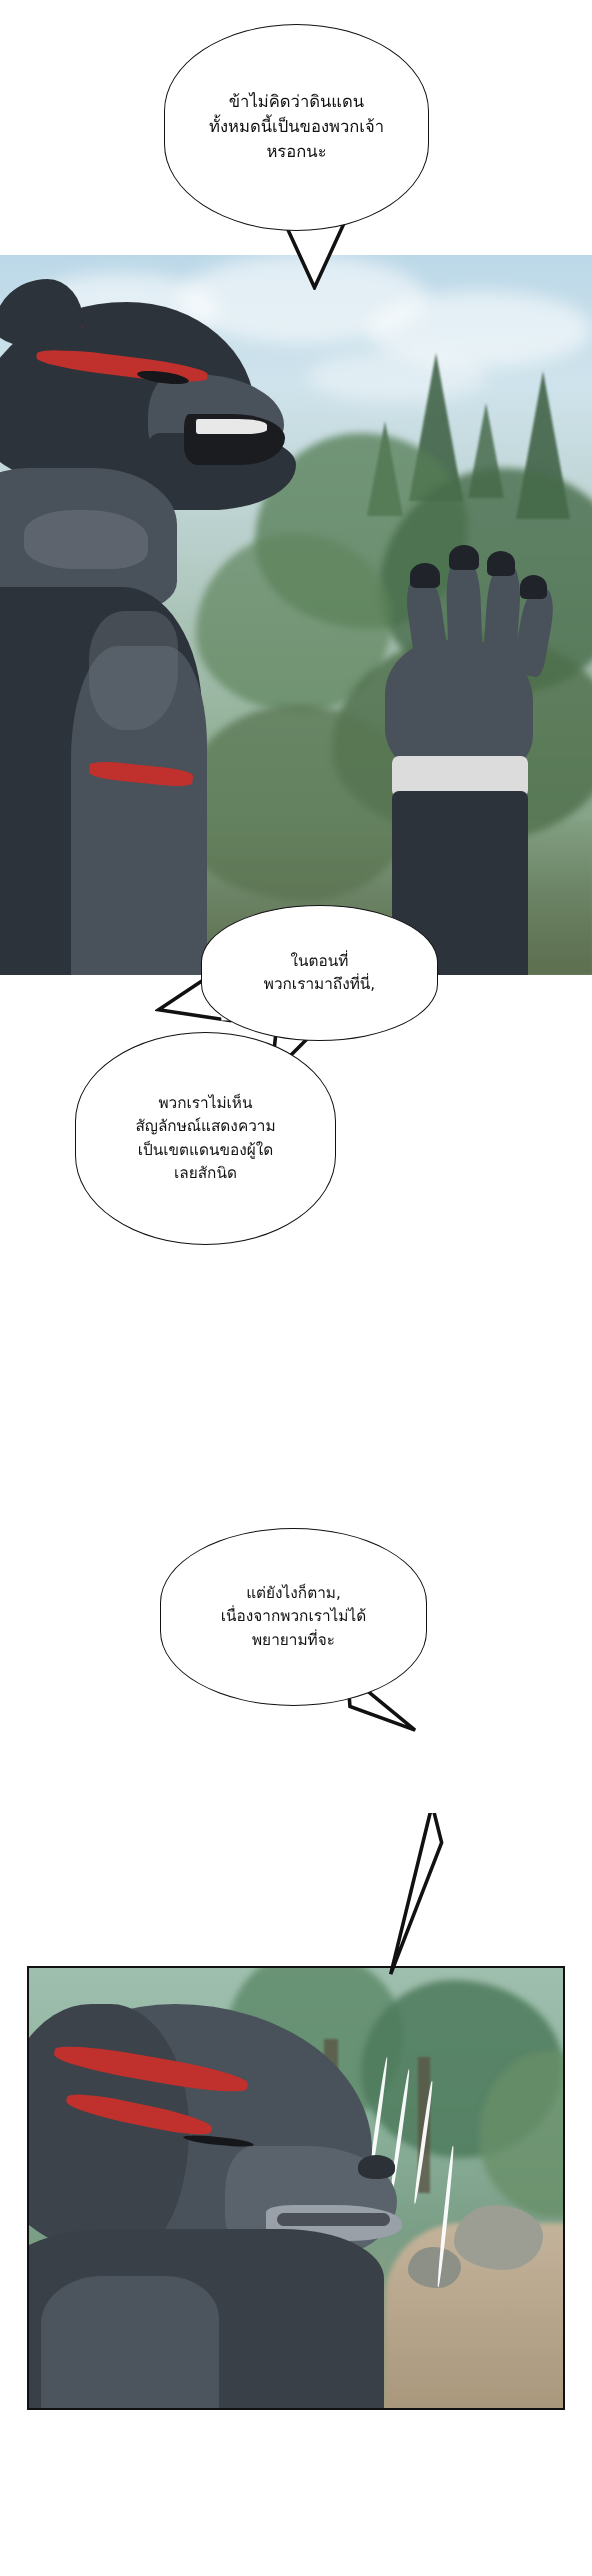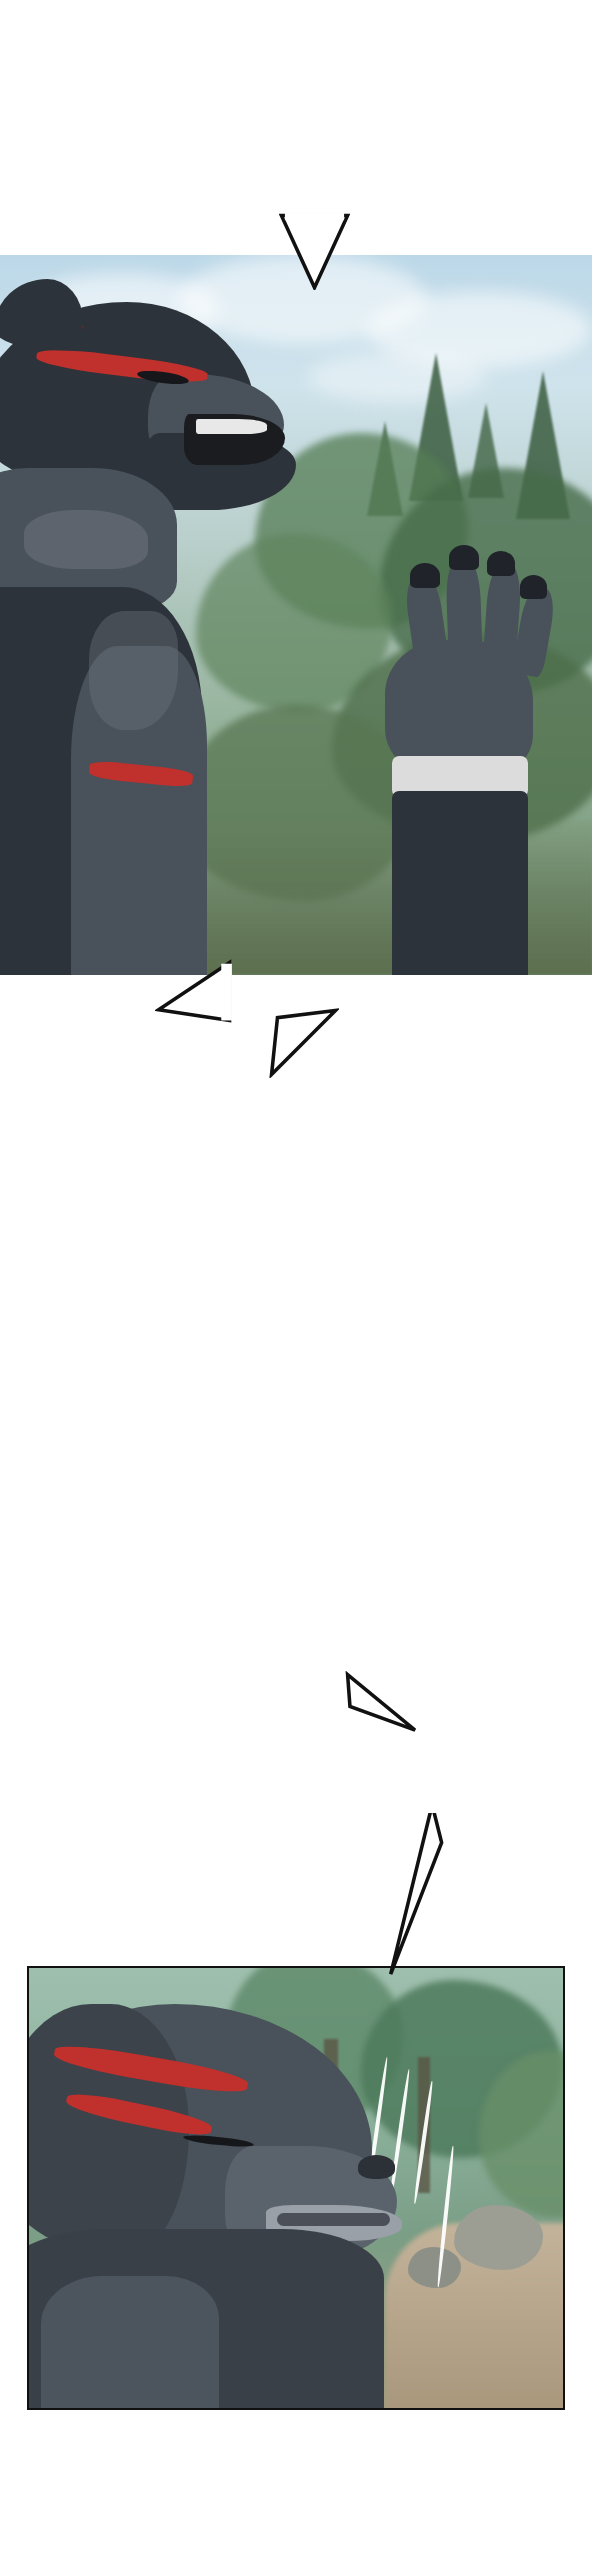--- a/index.html
+++ b/index.html
@@ -217,38 +217,58 @@
     <div class="beast-body" style="left:392px; top:501px; width:136px; height:41px; background:#dcdcdc; border-radius:7.1px;"></div>
     <div class="beast-body beast-dark" style="left:392px; top:536px; width:136px; height:184px; border-radius:7.1px 7.1px 0 0;"></div>
   </div>
 
   <div class="tail" style="left:279px; top:213px;">
     <svg width="71" height="77" viewBox="0 0 120 130">
       <polygon points="4,4 116,4 60,126" fill="#ffffff" stroke="#111111" stroke-width="6"></polygon>
       <rect x="10" y="0" width="100" height="12" fill="#ffffff"></rect>
     </svg>
   </div>
+  <div class="bubble b-1" id="bubble-1" style="left:164px; top:24px; width:265px; height:207px;">
+    <span class="txt">ข้าไม่คิดว่าดินแดน
+ทั้งหมดนี้เป็นของพวกเจ้า
+หรอกนะ</span>
+  </div>
 
   <div class="tail" style="left:155px; top:959px;">
     <svg width="77" height="65" viewBox="0 0 130 110">
       <polygon points="126,6 126,104 6,86" fill="#ffffff" stroke="#111111" stroke-width="6"></polygon>
       <rect x="112" y="8" width="18" height="96" fill="#ffffff"></rect>
     </svg>
   </div>
+  <div class="bubble b-2" id="bubble-2" style="left:201px; top:905px; width:237px; height:136px;">
+    <span class="txt">ในตอนที่
+พวกเรามาถึงที่นี่,</span>
+  </div>
 
   <div class="tail" style="left:268px; top:1007px;">
     <svg width="71" height="71" viewBox="0 0 120 120">
       <polygon points="6,114 114,6 16,18" fill="#ffffff" stroke="#111111" stroke-width="6"></polygon>
     </svg>
   </div>
+  <div class="bubble b-3" id="bubble-3" style="left:75px; top:1032px; width:261px; height:213px;">
+    <span class="txt">พวกเราไม่เห็น
+สัญลักษณ์แสดงความ
+เป็นเขตแดนของผู้ใด
+เลยสักนิด</span>
+  </div>
 
   <div class="tail" style="left:344px; top:1671px;">
     <svg width="77" height="71" viewBox="0 0 130 120">
       <polygon points="6,6 120,100 10,60" fill="#ffffff" stroke="#111111" stroke-width="6"></polygon>
     </svg>
+  </div>
+  <div class="bubble b-4" id="bubble-4" style="left:160px; top:1528px; width:267px; height:178px;">
+    <span class="txt">แต่ยังไงก็ตาม,
+เนื่องจากพวกเราไม่ได้
+พยายามที่จะ</span>
   </div>
 
   <div class="tail" style="left:367px; top:1801px;">
     <svg width="77" height="178" viewBox="0 0 130 300">
       <polygon points="110,6 126,70 40,292" fill="#ffffff" stroke="#111111" stroke-width="6"></polygon>
       <rect x="96" y="0" width="40" height="20" fill="#ffffff"></rect>
     </svg>
   </div>
 
   <div class="panel" id="panel-2">

